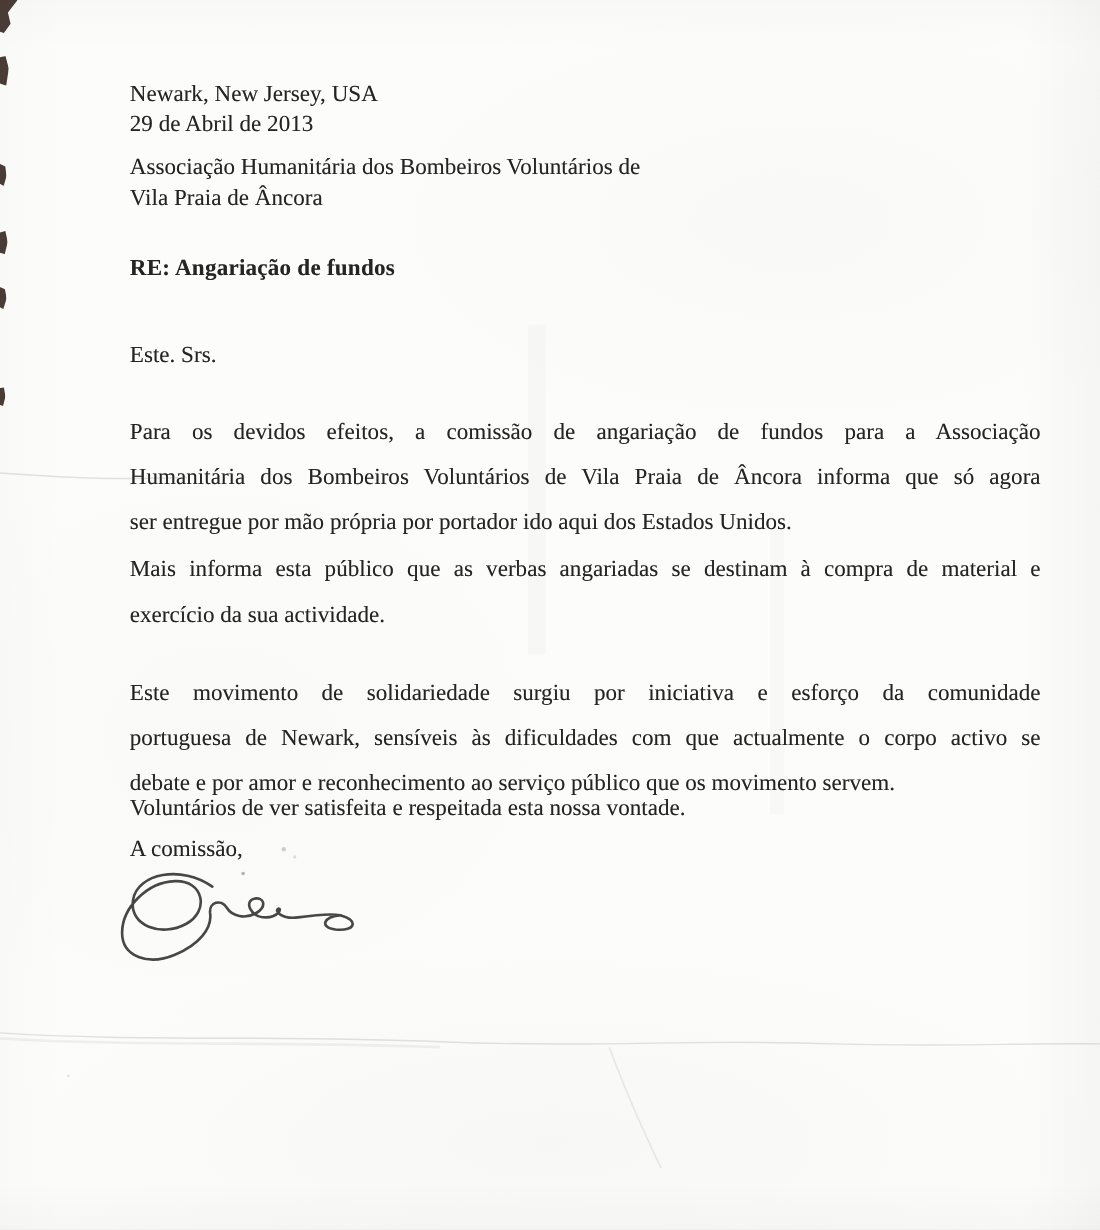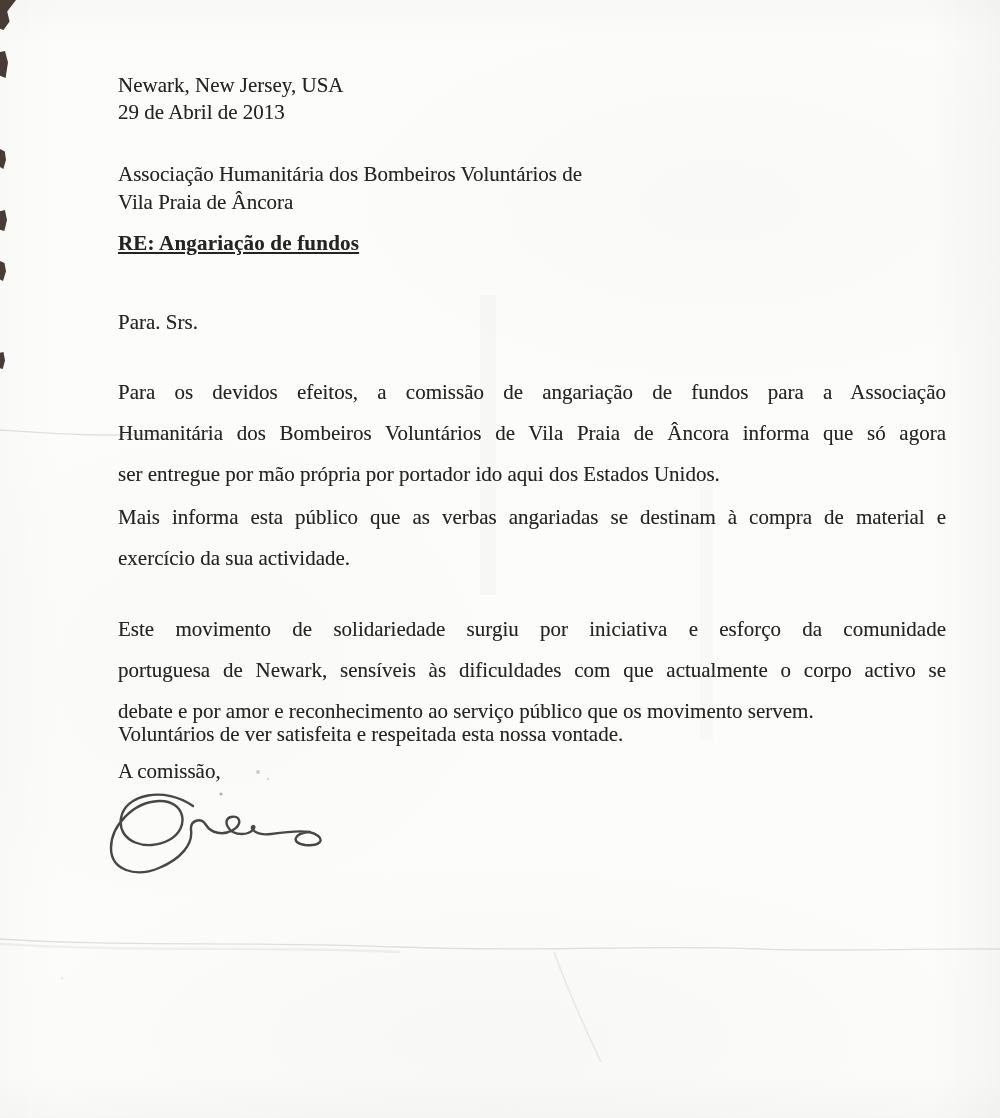--- a/index.html
+++ b/index.html
@@ -34,21 +34,21 @@
   }
   .txt .ln { white-space: nowrap; }
   .para .bline {
     text-align: justify;
     text-align-last: justify;
     margin-top: 14px;
   }
   .para .bline.last {
     text-align-last: left;
   }
-  .subject { font-weight: 700; letter-spacing: 0.2px; text-decoration: underline; }
+  .subject { font-weight: 700; letter-spacing: 0.2px; }
   .recipient { line-height: 28px; }
   
   .edge-mark {
     position: absolute;
     left: 0;
     background: #3a2a24;
     opacity: 0.92;
   }
   #em1 { top: 0;   width: 16px; height: 30px; clip-path: polygon(0 0, 100% 0, 45% 38%, 60% 72%, 22% 100%, 0 96%); }
   #em2 { top: 51px;  width: 8px;  height: 27px; clip-path: polygon(0 4%, 62% 0, 100% 42%, 70% 100%, 0 92%); }
@@ -81,28 +81,28 @@
     <div class="edge-mark" id="em4"></div>
     <div class="edge-mark" id="em5"></div>
     <div class="edge-mark" id="em6"></div>
   </div>
 
   <div class="txt" style="top:72px">
     <div class="ln">Newark, New Jersey, USA</div>
     <div class="ln">29 de Abril de 2013</div>
   </div>
 
-  <div class="txt recipient" style="top:160px">
+  <div class="txt recipient" style="top:137px">
     <div class="ln">Associação Humanitária dos Bombeiros Voluntários de</div>
     <div class="ln">Vila Praia de Âncora</div>
   </div>
 
   <div class="txt subject" style="top:230px">RE: Angariação de fundos</div>
 
-  <div class="txt" style="top:309px">Para. Srs.</div>
+  <div class="txt" style="top:309px">Este. Srs.</div>
 
   <div class="txt para" style="top:365px">
     <div class="bline">Para os devidos efeitos, a comissão de angariação de fundos para a Associação</div>
     <div class="bline">Humanitária dos Bombeiros Voluntários de Vila Praia de Âncora informa que só agora</div>
     <div class="bline last">ser entregue por mão própria por portador ido aqui dos Estados Unidos.</div>
   </div>
 
   <div class="txt para" style="top:490px">
     <div class="bline">Mais informa esta público que as verbas angariadas se destinam à compra de material e</div>
     <div class="bline last">exercício da sua actividade.</div>

